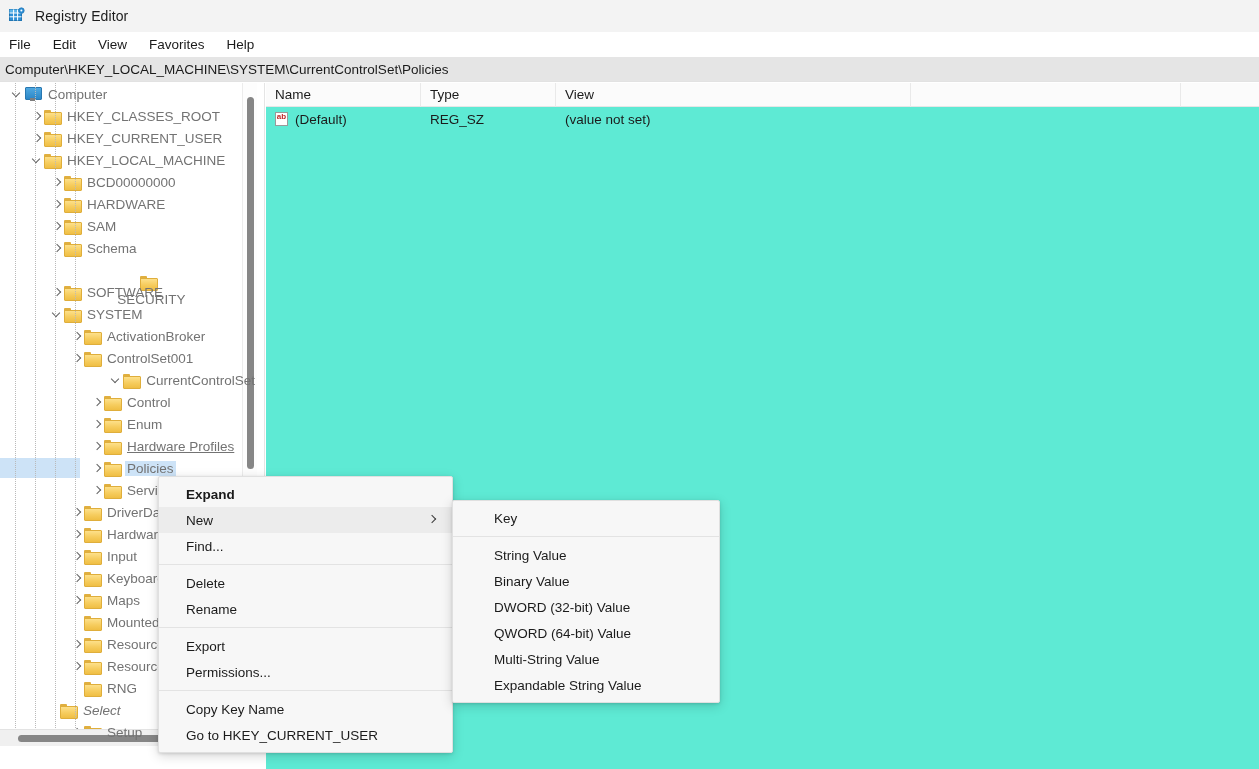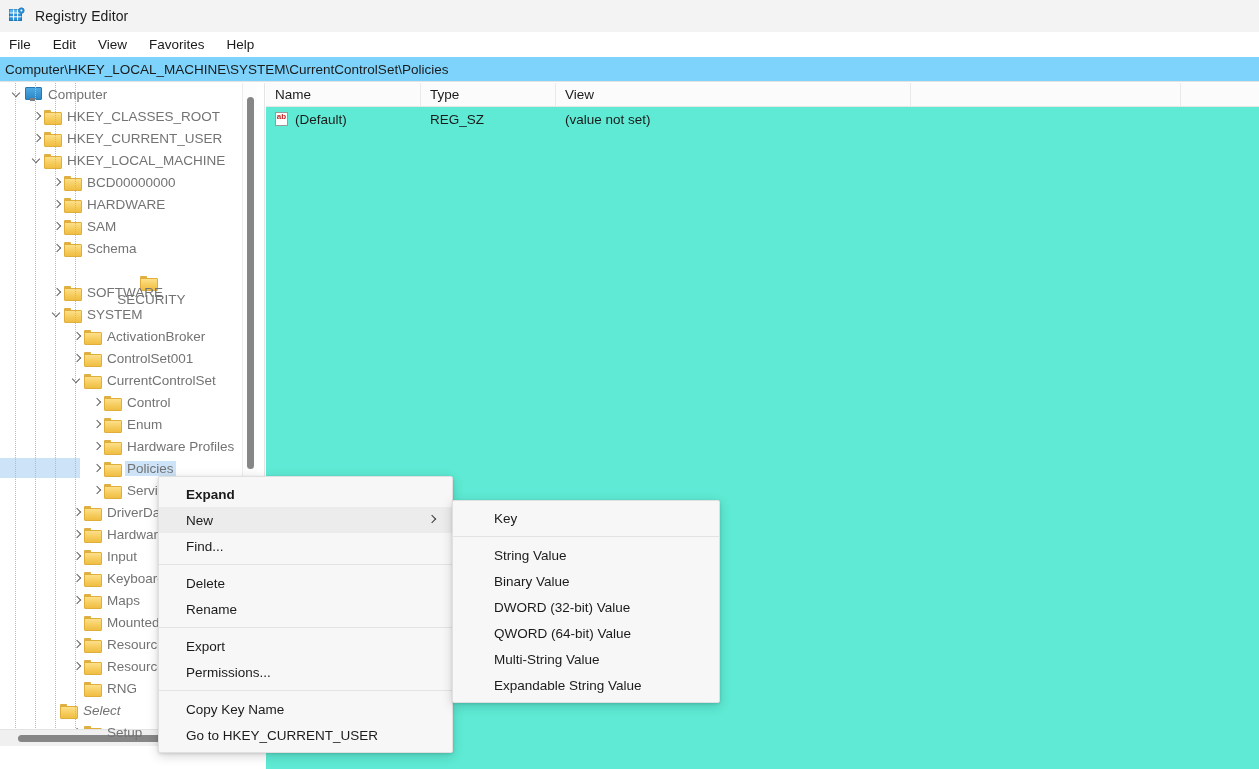--- a/index.html
+++ b/index.html
@@ -34,21 +34,21 @@
   }
   .menuitem {
     font-size: 13.5px; color: #1b1b1b;
     padding: 2px 11px 3px 11px; cursor: default; white-space: nowrap;
   }
   .menuitem:first-child { padding-left: 9px; }
 
   
   .addressbar {
     position: absolute; left: 0; top: 57px; width: 1259px; height: 25px;
-    background: #7dd3fc;
+    background: #e5e5e5;
     border-bottom: 1px solid #e2e2e2;
     display: flex; align-items: center;
     padding-left: 5px;
     font-size: 13.5px; color: #1b1b1b;
     white-space: nowrap; overflow: hidden;
   }
 
   
   .content { position: absolute; left: 0; top: 83px; width: 1259px; height: 686px; background: #fff; }
 
@@ -314,42 +314,42 @@
             <span class="folder"></span>
             <span class="tlabel">ActivationBroker</span>
           </div>
           <div class="trow" style="padding-left: 68px;">
             <span class="twist">
               <span class="chev"></span>
             </span>
             <span class="folder"></span>
             <span class="tlabel">ControlSet001</span>
           </div>
-          <div class="trow" style="padding-left: 68px;">
+          <div class="trow" style="padding-left: 50px; justify-content: flex-end;">
             <span class="twist">
               <span class="chev open"></span>
             </span>
             <span class="folder"></span>
             <span class="tlabel">CurrentControlSet</span>
           </div>
           <div class="trow" style="padding-left: 88px;">
             <span class="twist">
               <span class="chev"></span>
             </span>
             <span class="folder"></span>
             <span class="tlabel">Control</span>
           </div>
           <div class="trow" style="padding-left: 88px;">
             <span class="twist">
               <span class="chev"></span>
             </span>
             <span class="folder"></span>
             <span class="tlabel">Enum</span>
           </div>
-          <div class="trow" style="padding-left: 88px;">
+          <div class="trow" style="padding-left: 88px; text-decoration: underline;">
             <span class="twist">
               <span class="chev"></span>
             </span>
             <span class="folder"></span>
             <span class="tlabel">Hardware Profiles</span>
           </div>
           <div class="trow selected" style="padding-left: 88px;">
             <span class="twist">
               <span class="chev"></span>
             </span>

